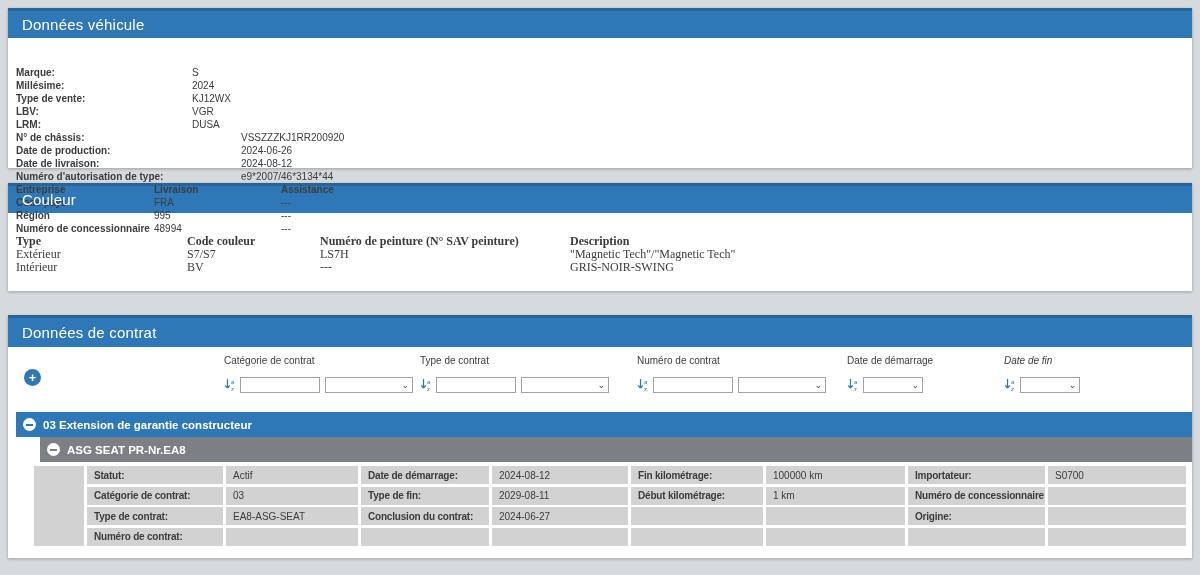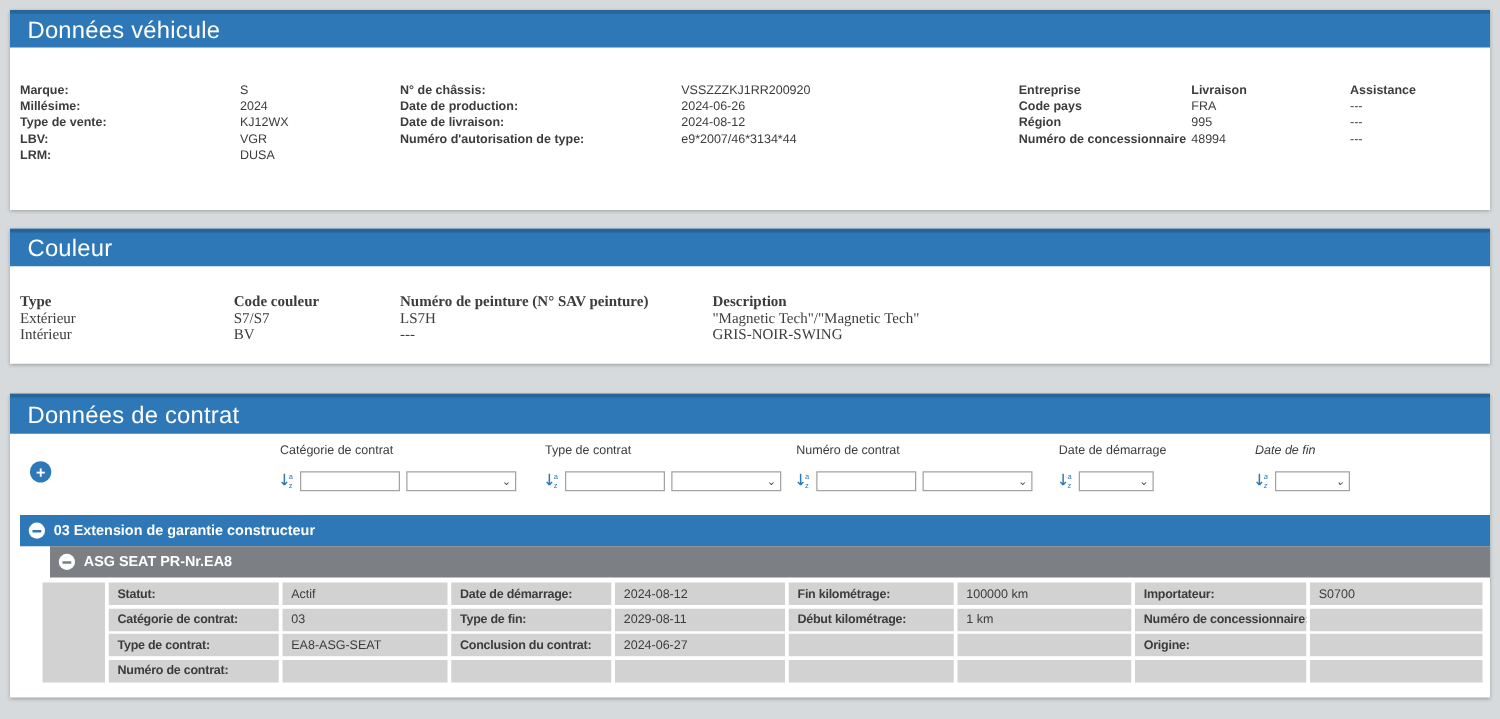--- a/index.html
+++ b/index.html
@@ -17,28 +17,28 @@
     box-shadow:0 1px 3px rgba(0,0,0,.28);
     width:1184px;
   }
   .phead {
     background:#2f78b7;
     border-top:3px solid #27649b;
     height:30px;
     display:flex; align-items:center;
     padding-left:14px;
     color:#ffffff;
-    font-size:19px;
+    font-size:15px;
     font-weight:400;
     letter-spacing:.2px;
   }
 
   
   .panel-vehicle { height:160px; margin-bottom:15px; }
-  .vbody { display:flex; padding:28px 6px 0 8px; font-size:10px; line-height:13px; }
+  .vbody { display:flex; padding:28px 6px 0 8px; font-size:10px; line-height:13px;flex-direction:column; }
   .vcolA { width:304px; }
   .vcolB { width:495px; }
   .frow { display:flex; white-space:nowrap; }
   .vcolA .flabel { width:176px; font-weight:700; }
   .vcolB .flabel { width:225px; font-weight:700; }
   .fval { font-weight:400; }
   .vcolC {
     flex:1;
     display:grid;
     grid-template-columns:138px 127px auto;
@@ -229,21 +229,21 @@
                 <text x="7" y="5.5" font-size="6" fill="#2f78b7">a</text>
                 <text x="7" y="12.5" font-size="6" fill="#2f78b7">z</text>
               </svg>
             </span>
             <input type="text" class="ftext" style="">
             <div class="fsel">
               <span class="chev">⌄</span>
             </div>
           </div>
         </div>
-        <div class="fgroup" style="left: 420px;">
+        <div class="fgroup" style="left: 404px;">
           <div class="fglabel">Type de contrat</div>
           <div class="fgrow">
             <span class="sorticon">
               <svg width="13" height="13" viewBox="0 0 13 13">
                 <path d="M3.5 1v9M3.5 10l-2.2-2.5M3.5 10l2.2-2.5" stroke="#2f78b7" stroke-width="1.2" fill="none"></path>
                 <text x="7" y="5.5" font-size="6" fill="#2f78b7">a</text>
                 <text x="7" y="12.5" font-size="6" fill="#2f78b7">z</text>
               </svg>
             </span>
             <input type="text" class="ftext" style="">

